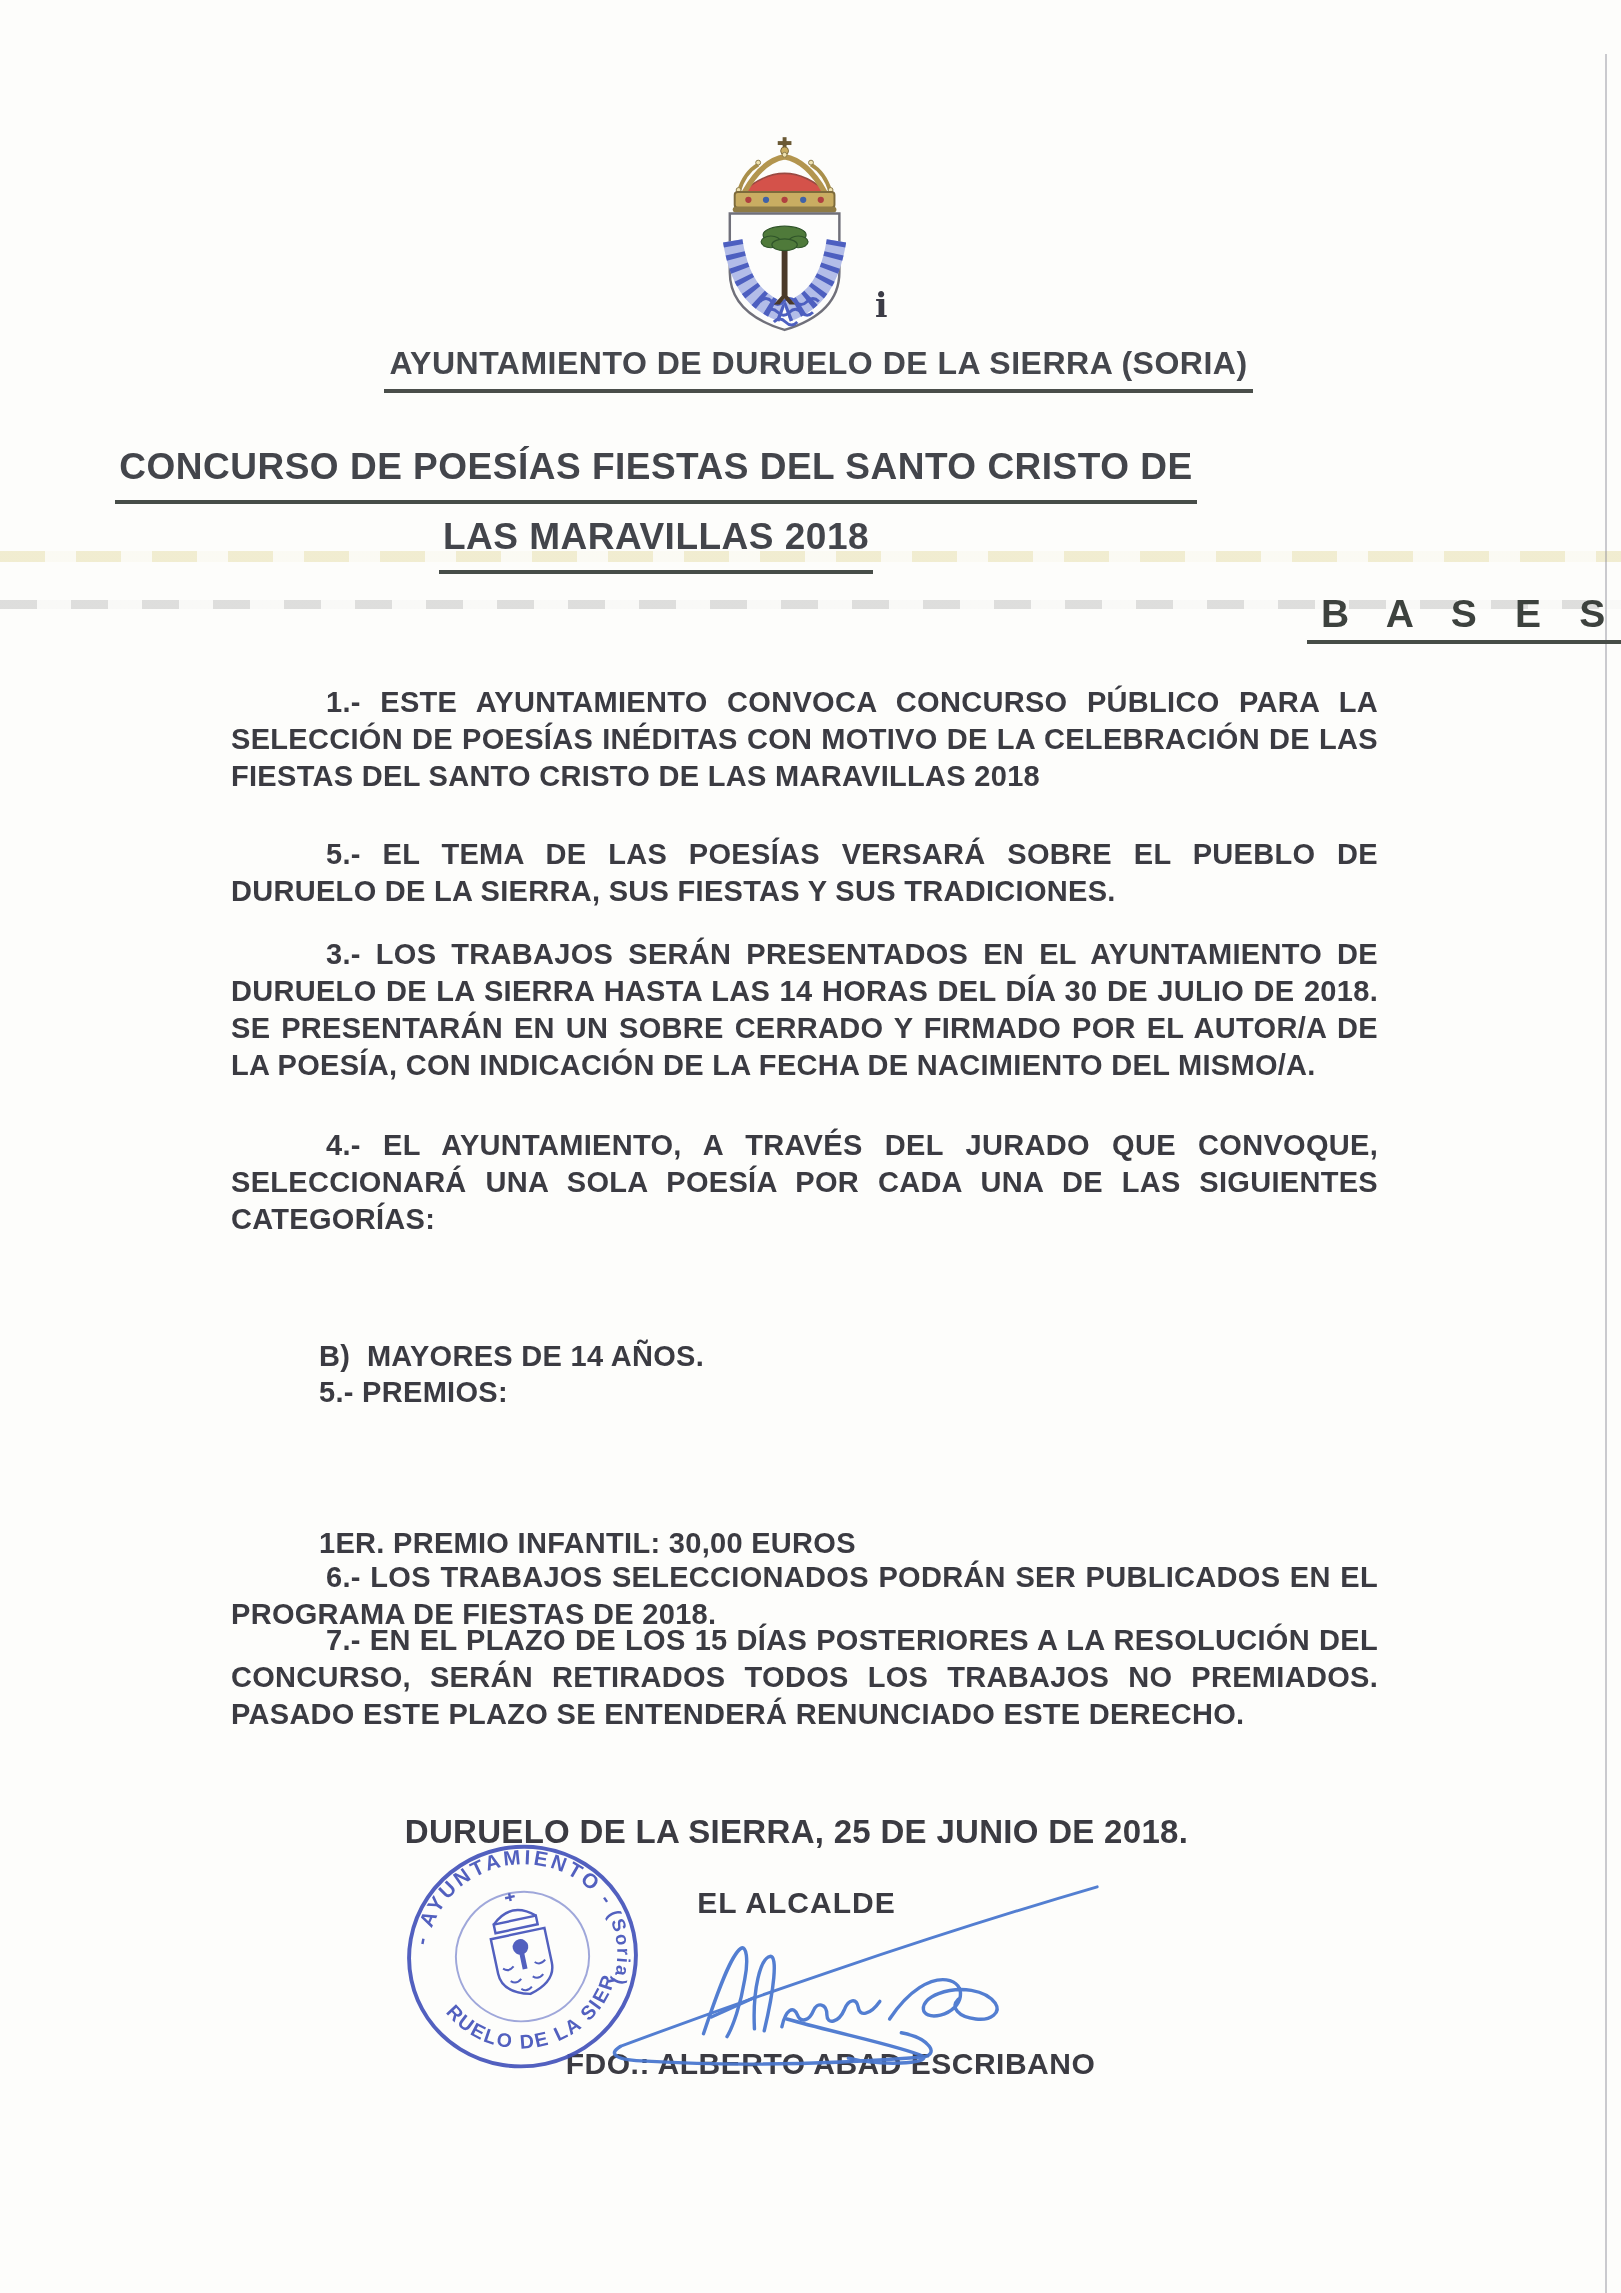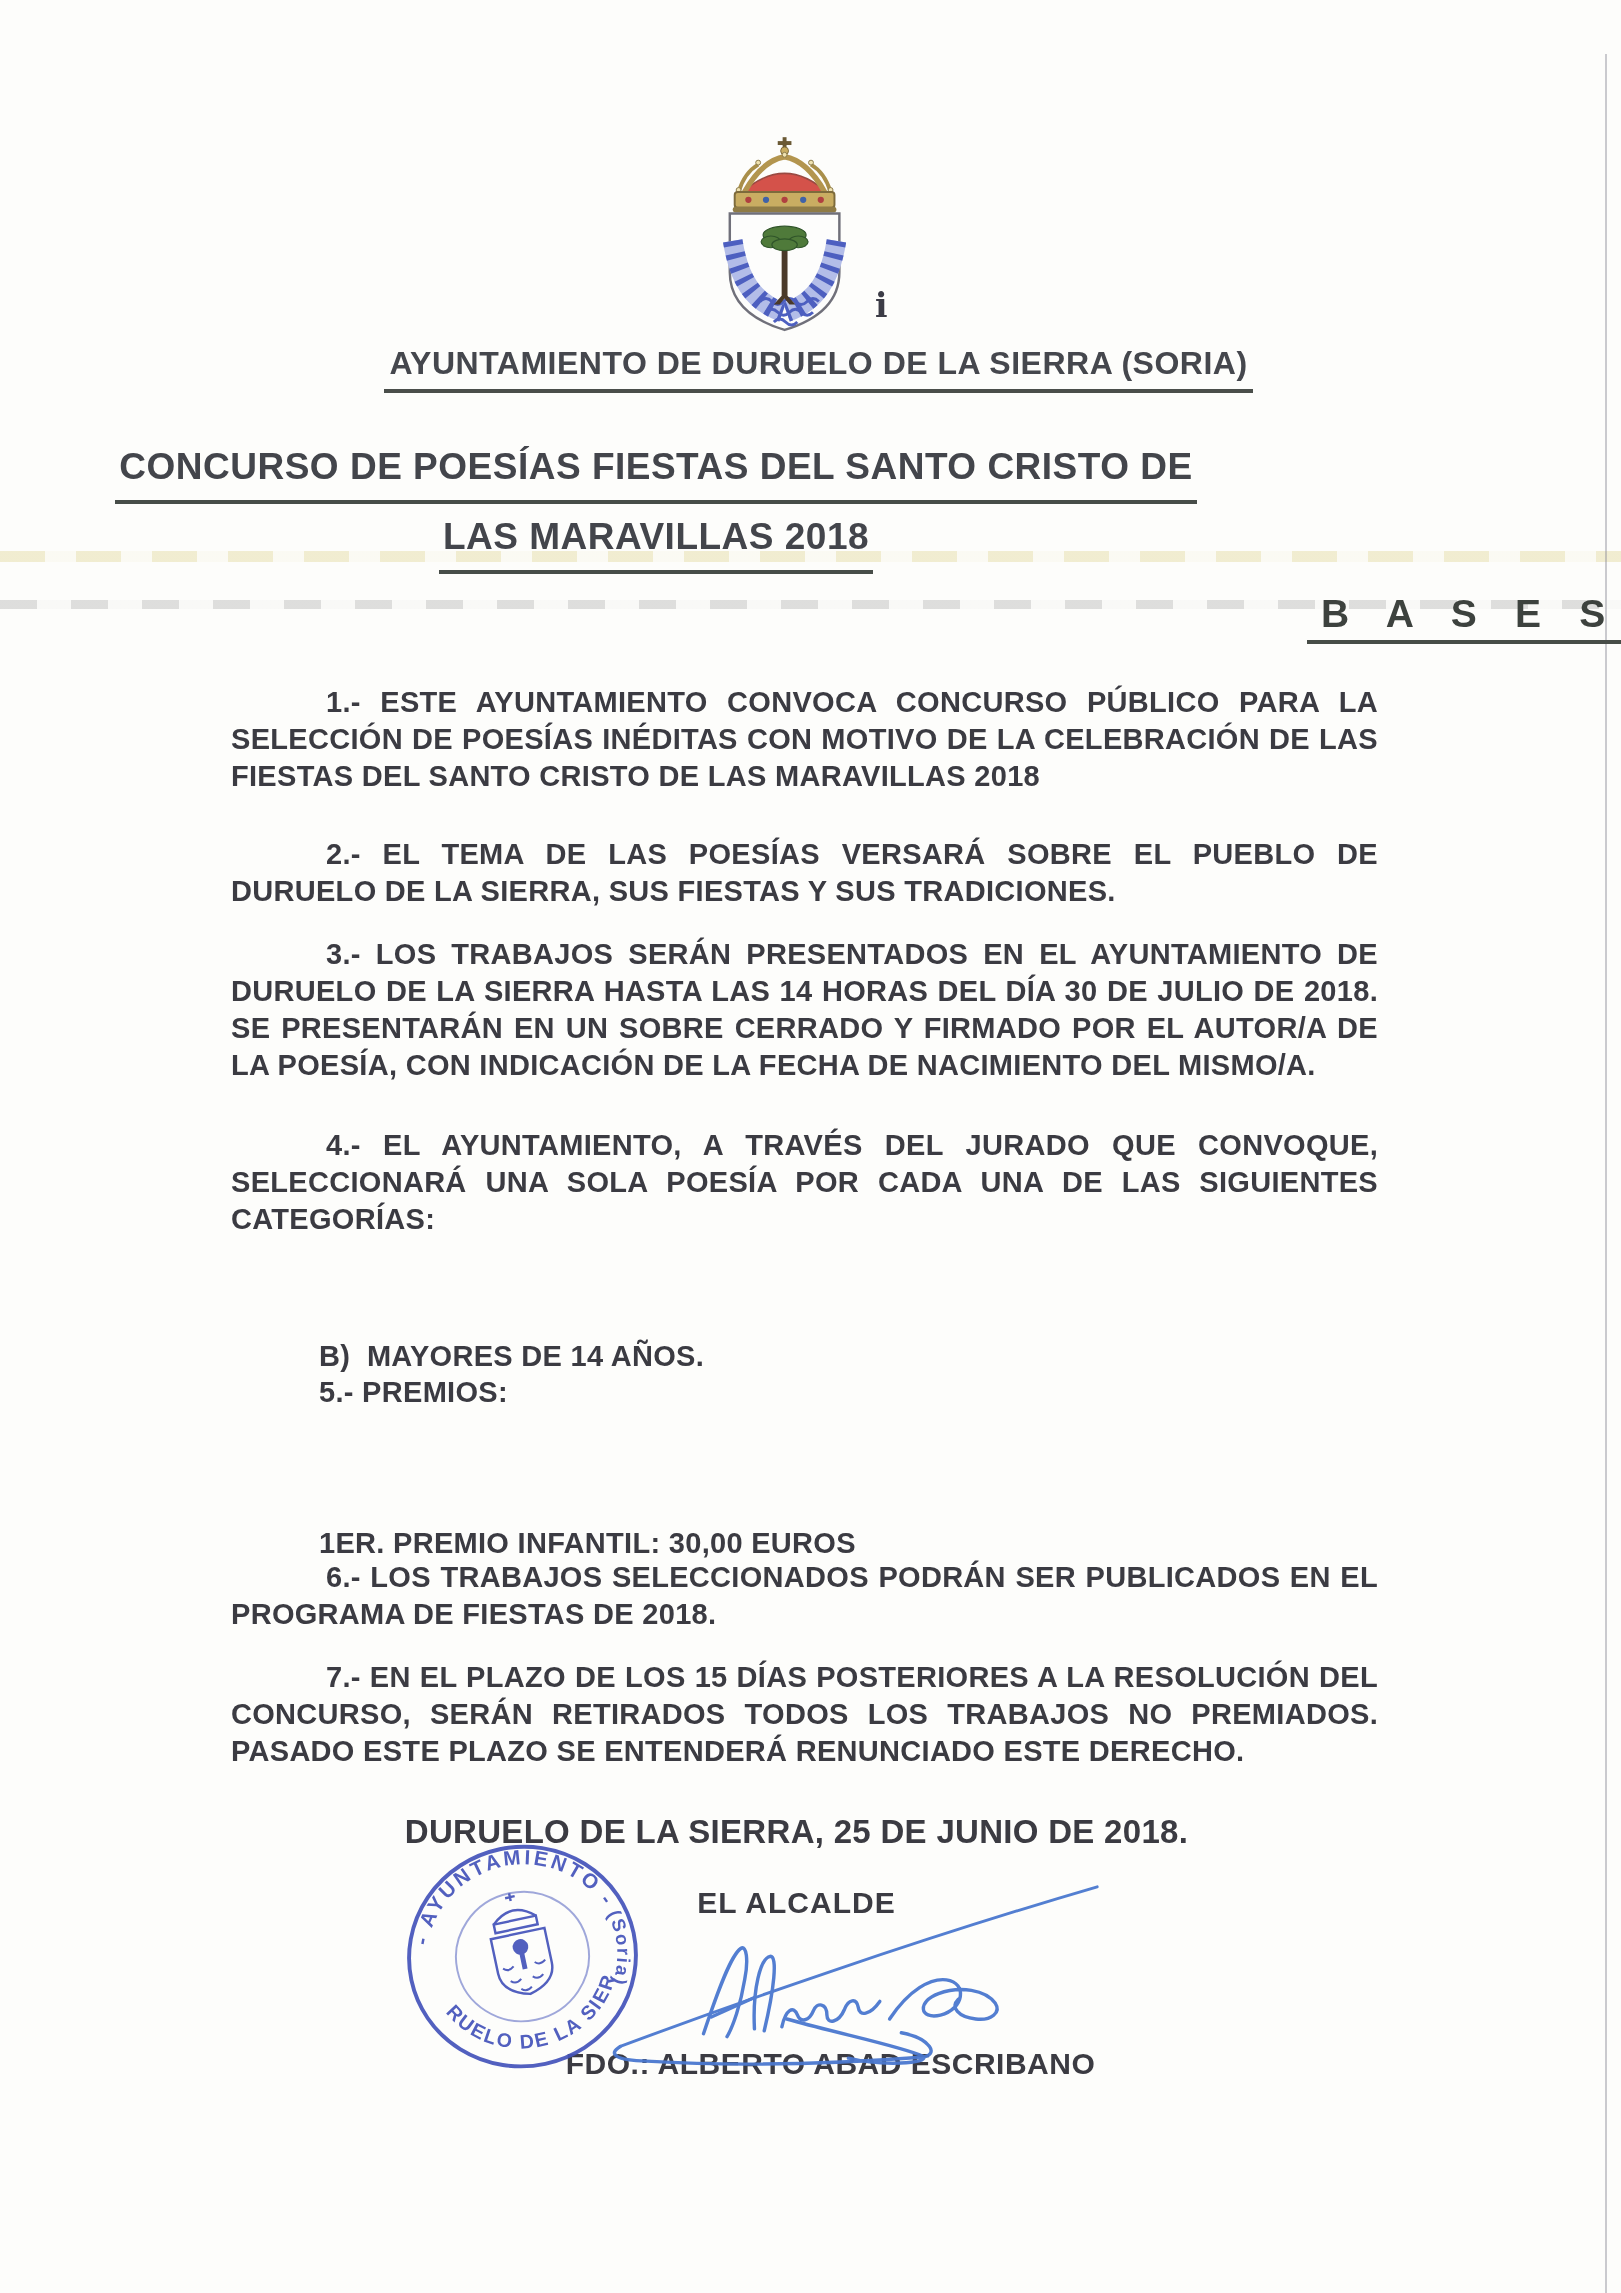--- a/index.html
+++ b/index.html
@@ -106,36 +106,36 @@
 <div class="abs doc-title">
   <span>CONCURSO DE POESÍAS FIESTAS DEL SANTO CRISTO DE</span><br>
   <span>LAS MARAVILLAS 2018</span>
 </div>
 
 <div class="abs bases">
   <span>B A S E S</span>
 </div>
 
 <p class="abs para" style="top:676px;">1.- ESTE AYUNTAMIENTO CONVOCA CONCURSO PÚBLICO PARA LA SELECCIÓN DE POESÍAS INÉDITAS CON MOTIVO DE LA CELEBRACIÓN DE LAS FIESTAS DEL SANTO CRISTO DE LAS MARAVILLAS 2018</p>
-<p class="abs para" style="top:828px;">2.- EL TEMA DE LAS POESÍAS VERSARÁ SOBRE EL PUEBLO DE DURUELO DE LA SIERRA, SUS FIESTAS Y SUS TRADICIONES.</p>
+<p class="abs para" style="top:828px;">5.- EL TEMA DE LAS POESÍAS VERSARÁ SOBRE EL PUEBLO DE DURUELO DE LA SIERRA, SUS FIESTAS Y SUS TRADICIONES.</p>
 <p class="abs para" style="top:928px;">3.- LOS TRABAJOS SERÁN PRESENTADOS EN EL AYUNTAMIENTO DE DURUELO DE LA SIERRA HASTA LAS 14 HORAS DEL DÍA 30 DE JULIO DE 2018. SE PRESENTARÁN EN UN SOBRE CERRADO Y FIRMADO POR EL AUTOR/A DE LA POESÍA, CON INDICACIÓN DE LA FECHA DE NACIMIENTO DEL MISMO/A.</p>
 <p class="abs para" style="top:1119px;">4.- EL AYUNTAMIENTO, A TRAVÉS DEL JURADO QUE CONVOQUE, SELECCIONARÁ UNA SOLA POESÍA POR CADA UNA DE LAS SIGUIENTES CATEGORÍAS:</p>
 
 <div class="abs plain cats" style="top:1264px;">
   <div>B)  MAYORES DE 14 AÑOS.</div>
 </div>
 
 <div class="abs plain" style="top:1376px;">5.- PREMIOS:</div>
 
 <div class="abs plain prizes" style="top:1443px;">
   <div>1ER. PREMIO INFANTIL: 30,00 EUROS</div>
 </div>
 
 <p class="abs para" style="top:1551px;">6.- LOS TRABAJOS SELECCIONADOS PODRÁN SER PUBLICADOS EN EL PROGRAMA DE FIESTAS DE 2018.</p>
-<p class="abs para" style="top:1651px;">7.- EN EL PLAZO DE LOS 15 DÍAS POSTERIORES A LA RESOLUCIÓN DEL CONCURSO, SERÁN RETIRADOS TODOS LOS TRABAJOS NO PREMIADOS. PASADO ESTE PLAZO SE ENTENDERÁ RENUNCIADO ESTE DERECHO.</p>
+<p class="abs para" style="top:1614px;">7.- EN EL PLAZO DE LOS 15 DÍAS POSTERIORES A LA RESOLUCIÓN DEL CONCURSO, SERÁN RETIRADOS TODOS LOS TRABAJOS NO PREMIADOS. PASADO ESTE PLAZO SE ENTENDERÁ RENUNCIADO ESTE DERECHO.</p>
 
 <div class="abs date-line">DURUELO DE LA SIERRA, 25 DE JUNIO DE 2018.</div>
 <div class="abs alcalde">EL ALCALDE</div>
 <div class="abs fdo">FDO.: ALBERTO ABAD ESCRIBANO</div>
 
 <svg class="abs" style="left:400px;top:1841px;" width="245" height="235" viewBox="0 0 250 240">
   <g transform="rotate(-12 125 118)" opacity="0.92">
     <defs>
       <path id="arcTop" d="M 27,118 A 98,94 0 0 1 223,118"></path>
       <path id="arcRight" d="M 213,78 A 98,94 0 0 1 199,178"></path>

